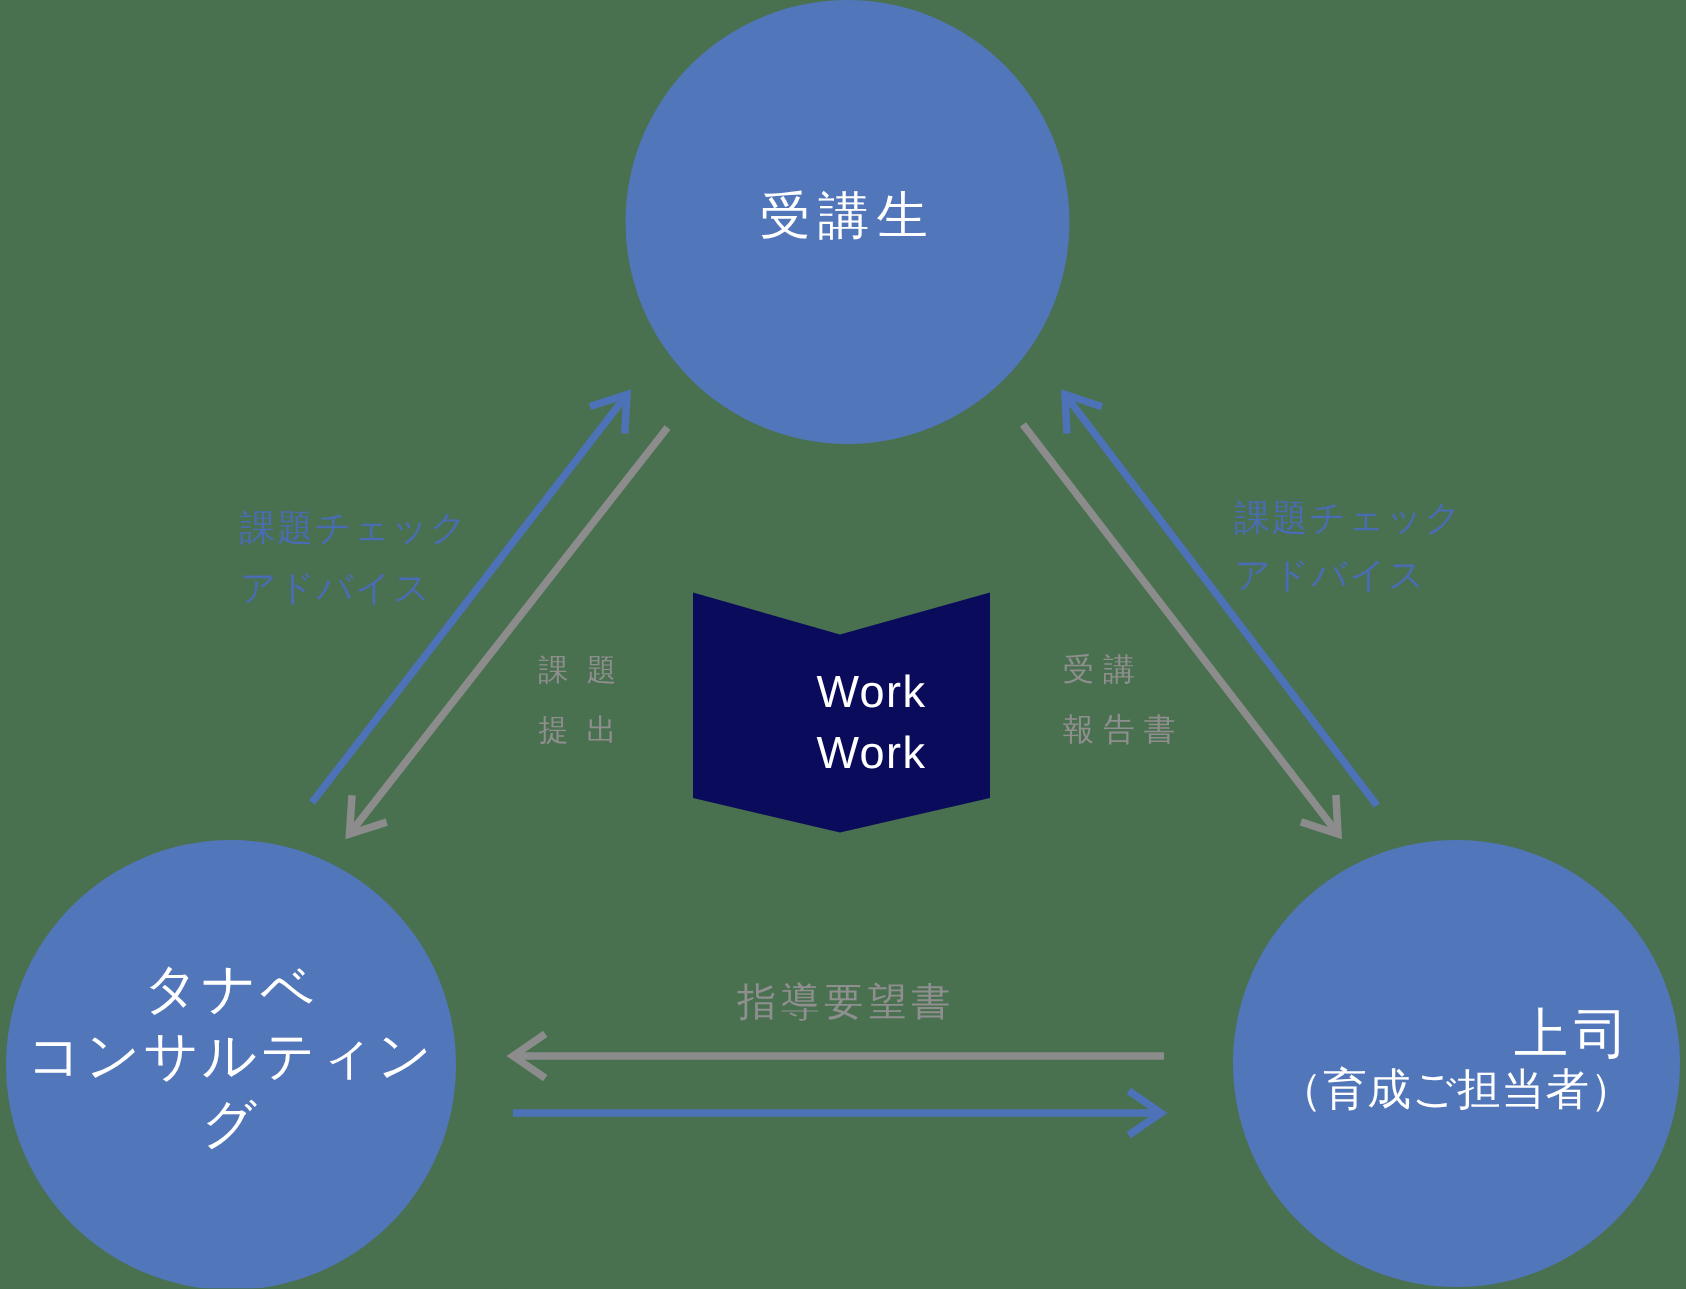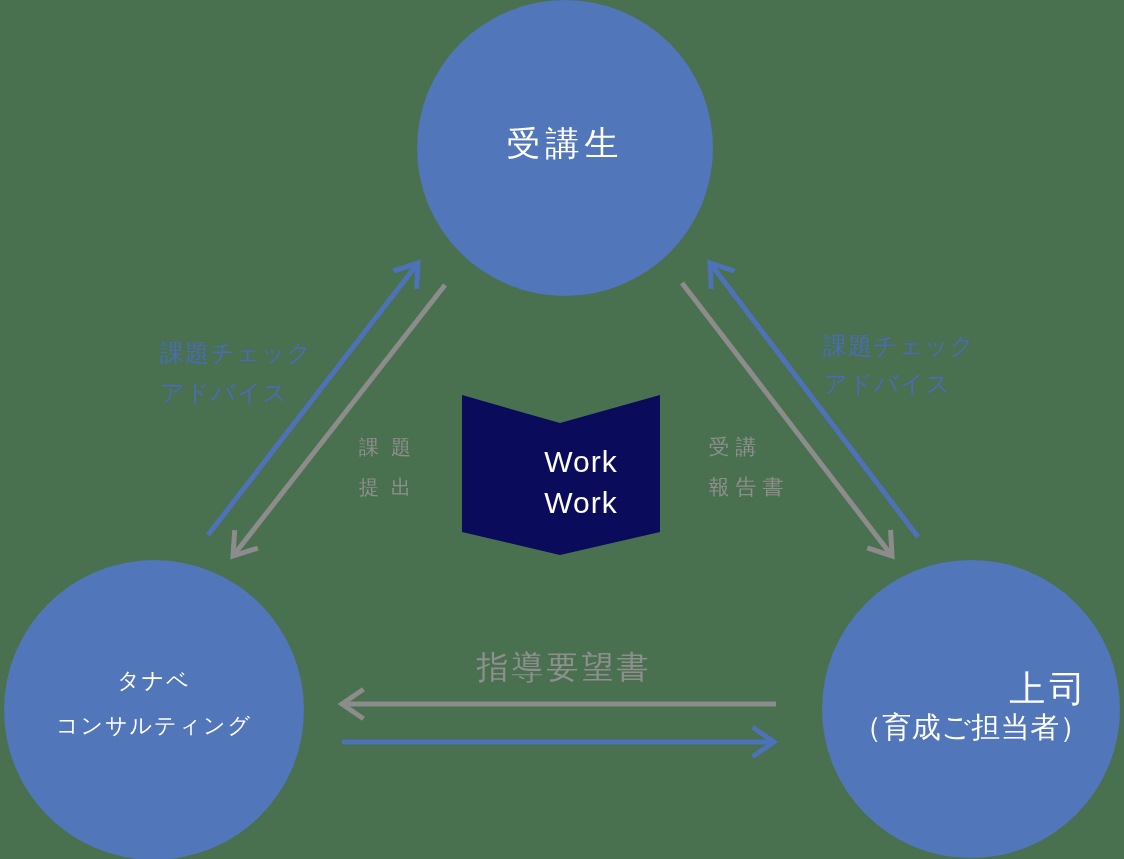--- a/index.html
+++ b/index.html
@@ -10,42 +10,42 @@
   }
   .arrow-layer{position:absolute;left:0;top:0;}
   .node{
     position:absolute;border-radius:50%;background:var(--circle);
     display:flex;align-items:center;justify-content:center;
   }
   .node-text{text-align:center;color:var(--white);font-weight:500;}
   #student{left:417px;top:0;width:296px;height:296px;}
   #student .node-text{font-size:34px;letter-spacing:5px;transform:translateY(-4px);}
   #tanabe{left:4px;top:560px;width:300px;height:300px;}
-  #tanabe .node-text{font-size:22px;line-height:45px;letter-spacing:2px;transform:translateY(-7px);}
+  #tanabe .node-text{font-size:36px;line-height:45px;letter-spacing:2px;transform:translateY(-7px);}
   #supervisor{left:822px;top:560px;width:298px;height:298px;}
   #supervisor .node-text{transform:translateY(-5px);text-align:right;}
   #supervisor .line-big{font-size:36px;line-height:46px;letter-spacing:4px;}
   #supervisor .line-small{font-size:29px;line-height:31px;letter-spacing:0.5px;}
   .workbook-shape{position:absolute;left:455px;top:388px;}
   .workbook-shape polygon{fill:var(--navy);}
   .workbook-label{
     position:absolute;left:462px;top:441px;width:198px;text-align:center;
     font-size:30px;line-height:41px;color:var(--white);letter-spacing:1px;padding-left:20px;
   }
   .lbl{
     position:absolute;transform:translate(-50%,-50%);
     white-space:nowrap;font-weight:500;
   }
   .lbl.blue{color:var(--text_blue);}
   .lbl.gray{color:var(--text_gray);}
   #lbl-left-blue{left:236px;top:373px;font-size:24px;line-height:40px;letter-spacing:1px;}
   #lbl-left-gray{left:391px;top:467px;font-size:20px;line-height:40px;letter-spacing:12px;}
   #lbl-right-blue{left:899px;top:365px;font-size:24px;line-height:38px;letter-spacing:1px;}
   #lbl-right-gray{left:749px;top:467px;font-size:21px;line-height:40px;letter-spacing:6px;}
-  #lbl-bottom-gray{left:564px;top:668px;font-size:32px;letter-spacing:3px;}
+  #lbl-bottom-gray{left:564px;top:668px;font-size:26px;letter-spacing:3px;}
   #lbl-bottom-blue{left:562px;top:785px;font-size:25px;letter-spacing:2px;}
 </style>
 </head>
 <body>
 
 <div class="canvas">
 
   <svg id="arrow-layer" class="arrow-layer" width="1124" height="859">
       <g>
         <line x1="208" y1="535" x2="418" y2="263" stroke="#4d72b8" stroke-width="5"></line>

